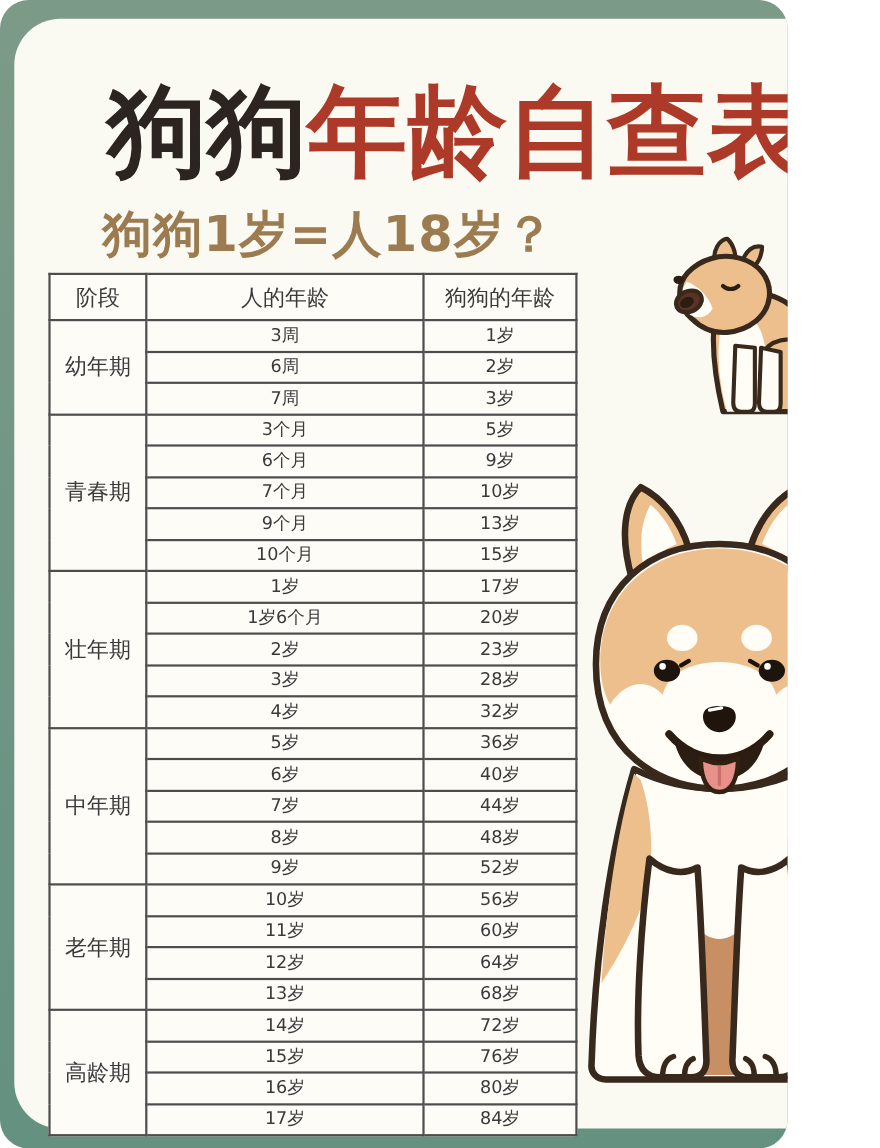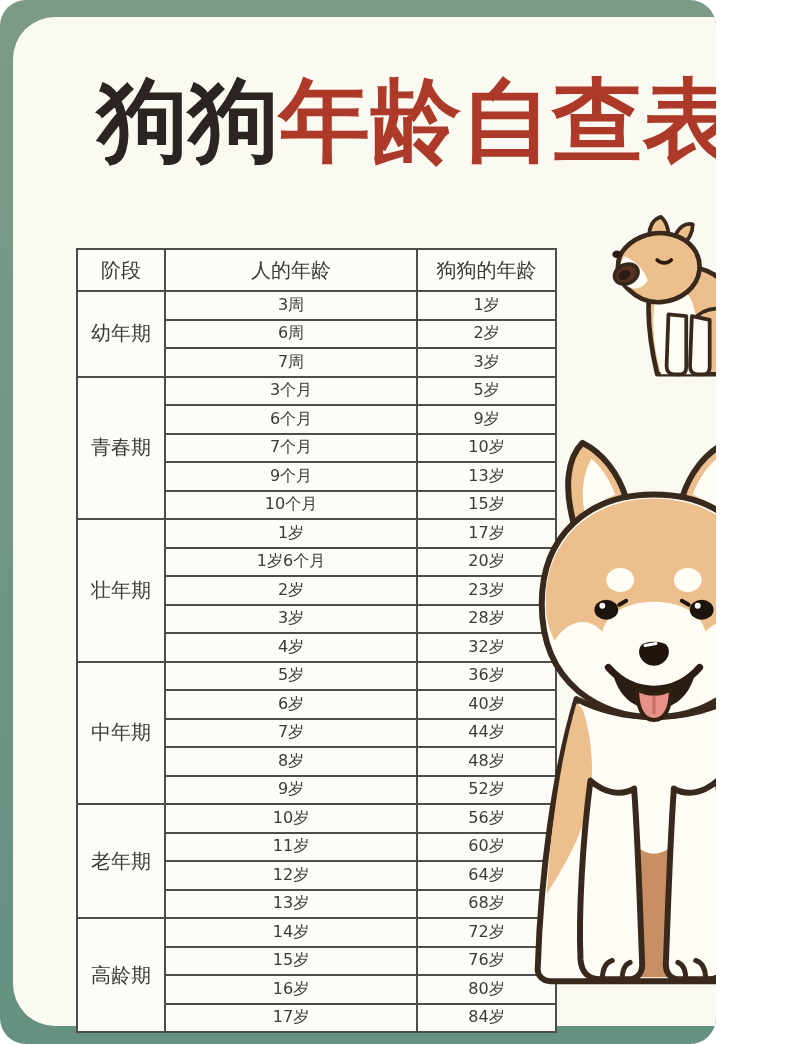--- a/index.html
+++ b/index.html
@@ -20,21 +20,21 @@
   }
   .title .t1{color:#2b2420;}
   .title .t2{color:#ad3a28;}
   .subtitle{
     position:absolute;left:80px;top:166px;width:460px;
     font-size:45px;font-weight:800;color:#9c7b51;letter-spacing:1px;
     white-space:nowrap;
   }
   table.age{
     position:absolute;left:31px;top:231px;width:479px;
-    border-collapse:collapse;table-layout:fixed;background:#fdfcf6;margin-left:32px;
+    border-collapse:collapse;table-layout:fixed;background:#fdfcf6;
   }
   table.age th,table.age td{
     border:2px solid #4d4d4d;text-align:center;vertical-align:middle;
     padding:0;color:#3a3a3a;overflow:hidden;
   }
   table.age thead tr{height:42px;}
   table.age th{font-size:20px;font-weight:500;}
   table.age tbody tr{height:28.5px;}
   table.age td{font-size:16px;font-weight:500;}
   table.age td.stage{font-size:20px;}
@@ -45,20 +45,21 @@
   svg.big-dog{position:absolute;left:492px;top:404px;width:298px;height:612px;}
 </style>
 </head>
 <body>
 
 <div class="frame">
   <div class="card">
 
     <h1 class="title"><span class="t1">狗狗</span><span class="t2">年龄自查表</span></h1>
 
+    <div class="subtitle">狗狗1岁=人18岁？</div>
 
     <table class="age">
       <colgroup>
         <col class="col-stage">
           <col class="col-dog">
           <col class="col-human">
       </colgroup>
       <thead>
         <tr>
           <th>阶段</th>

